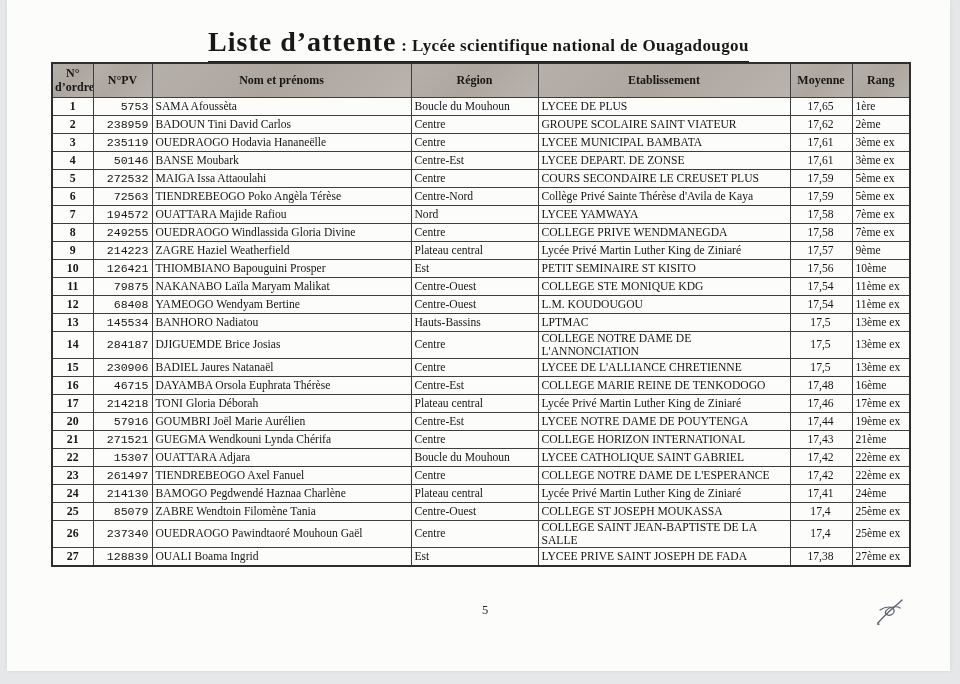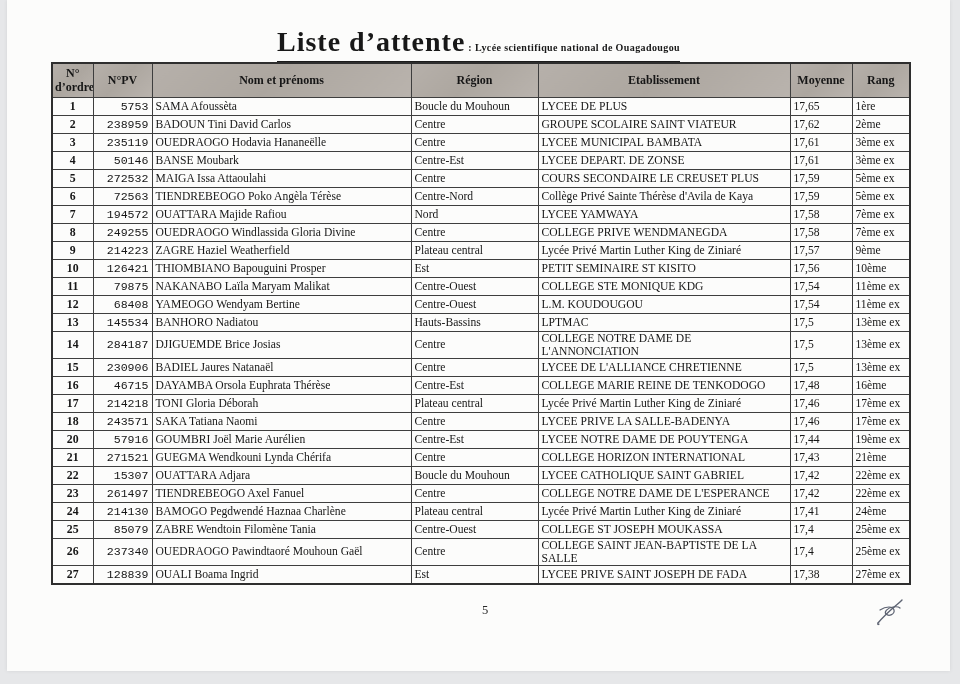--- a/index.html
+++ b/index.html
@@ -26,21 +26,21 @@
     border-bottom: 2.5px solid #1c1c1c;
     padding-bottom: 3px;
     white-space: nowrap;
   }
   .title-main {
     font-size: 28px;
     font-weight: bold;
     letter-spacing: 1px;
   }
   .title-sub {
-    font-size: 10px;
+    font-size: 17px;
     font-weight: bold;
     letter-spacing: 0.4px;
   }
   table.wait-list {
     position: absolute;
     left: 44px; top: 62px;
     width: 858px;
     border-collapse: collapse;
     table-layout: fixed;
     border: 2px solid #2e2e2e;
@@ -62,21 +62,21 @@
   .wait-list th.h-order { white-space: pre-line; }
   .wait-list td {
     font-size: 11.6px;
     height: 17px;
     padding: 0 3px;
     line-height: 1.12;
     vertical-align: middle;
   }
   td.c-order { text-align: center; font-weight: bold; font-size: 11.8px; }
   td.c-pv     { text-align: right; font-family: Liberation Mono, monospace; }
-  td.c-moy    { text-align: left; padding-right: 4px; }
+  td.c-moy    { text-align: center; padding-right: 4px; }
   td.c-etab   { white-space: pre-line; }
   .page-number {
     position: absolute;
     left: 466px; top: 603px;
     width: 24px;
     text-align: center;
     font-size: 12.5px;
     color: #2a2a2a;
   }
   .paraph {
@@ -281,29 +281,20 @@
   <tr>
     <td class="c-order">17</td>
     <td class="c-pv">214218</td>
     <td class="c-name">TONI Gloria Déborah</td>
     <td class="c-region">Plateau central</td>
     <td class="c-etab">Lycée Privé Martin Luther King de Ziniaré</td>
     <td class="c-moy">17,46</td>
     <td class="c-rang">17ème ex</td>
   </tr>
 
-  <tr>
-    <td class="c-order">18</td>
-    <td class="c-pv">243571</td>
-    <td class="c-name">SAKA Tatiana Naomi</td>
-    <td class="c-region">Centre</td>
-    <td class="c-etab">LYCEE PRIVE LA SALLE-BADENYA</td>
-    <td class="c-moy">17,46</td>
-    <td class="c-rang">17ème ex</td>
-  </tr>
 
 
   <tr>
     <td class="c-order">20</td>
     <td class="c-pv">57916</td>
     <td class="c-name">GOUMBRI Joël Marie Aurélien</td>
     <td class="c-region">Centre-Est</td>
     <td class="c-etab">LYCEE NOTRE DAME DE POUYTENGA</td>
     <td class="c-moy">17,44</td>
     <td class="c-rang">19ème ex</td>

